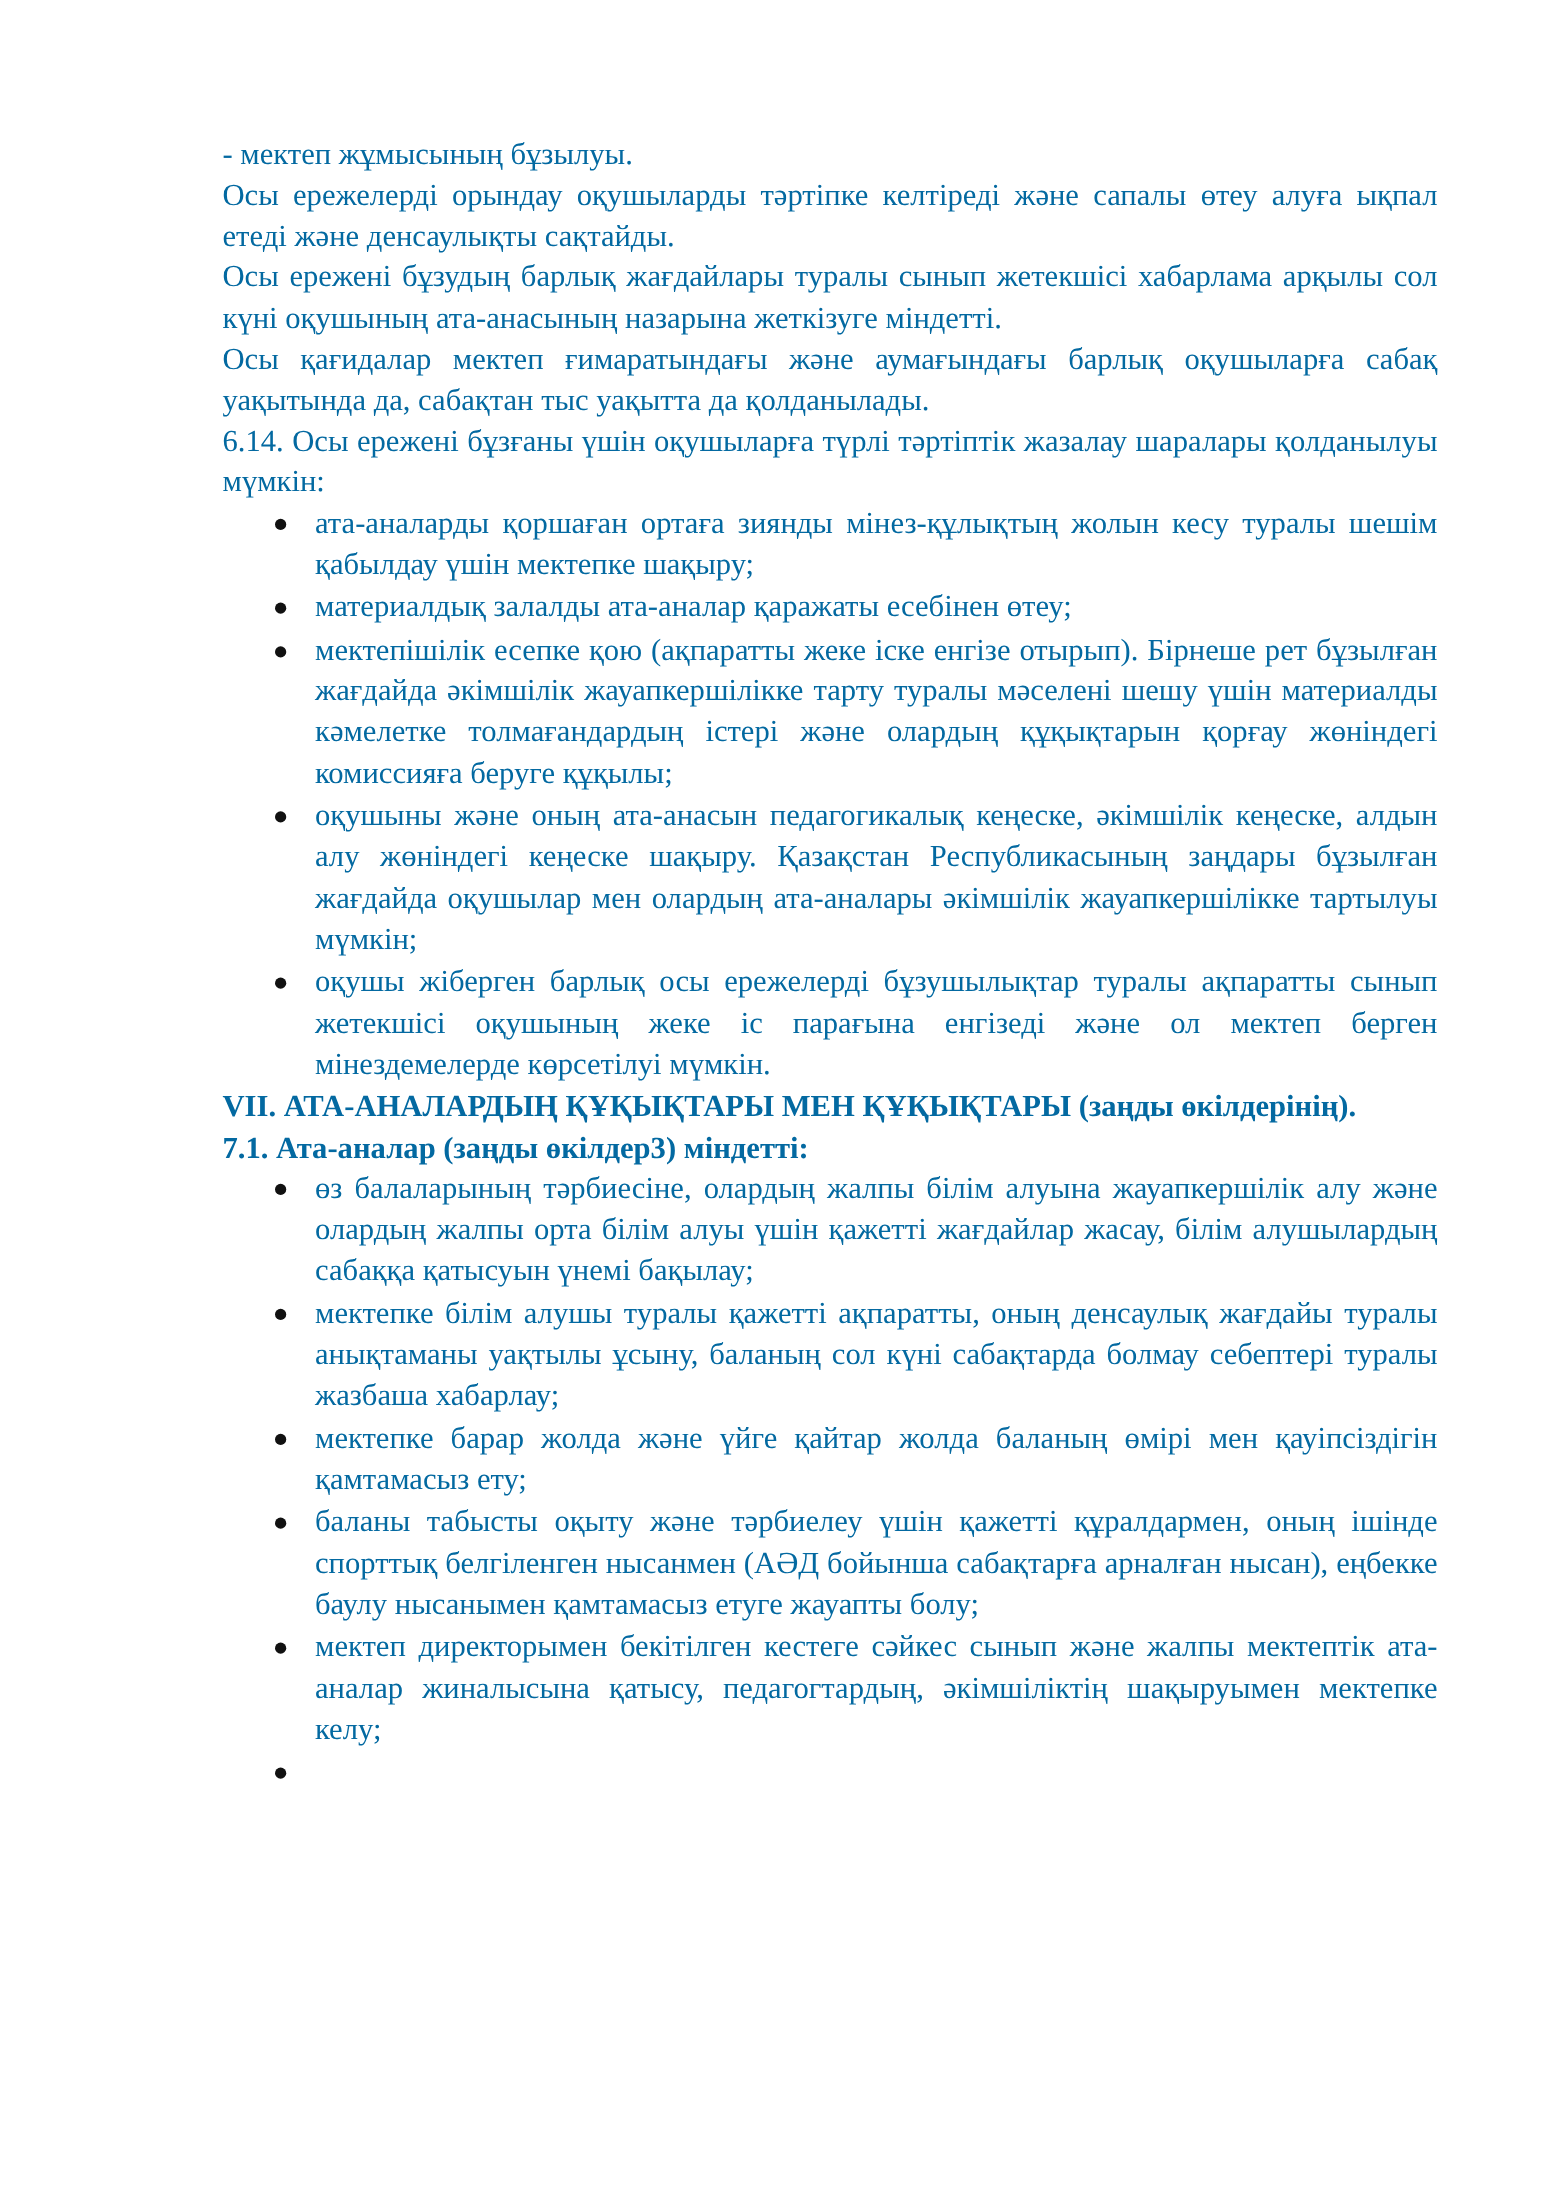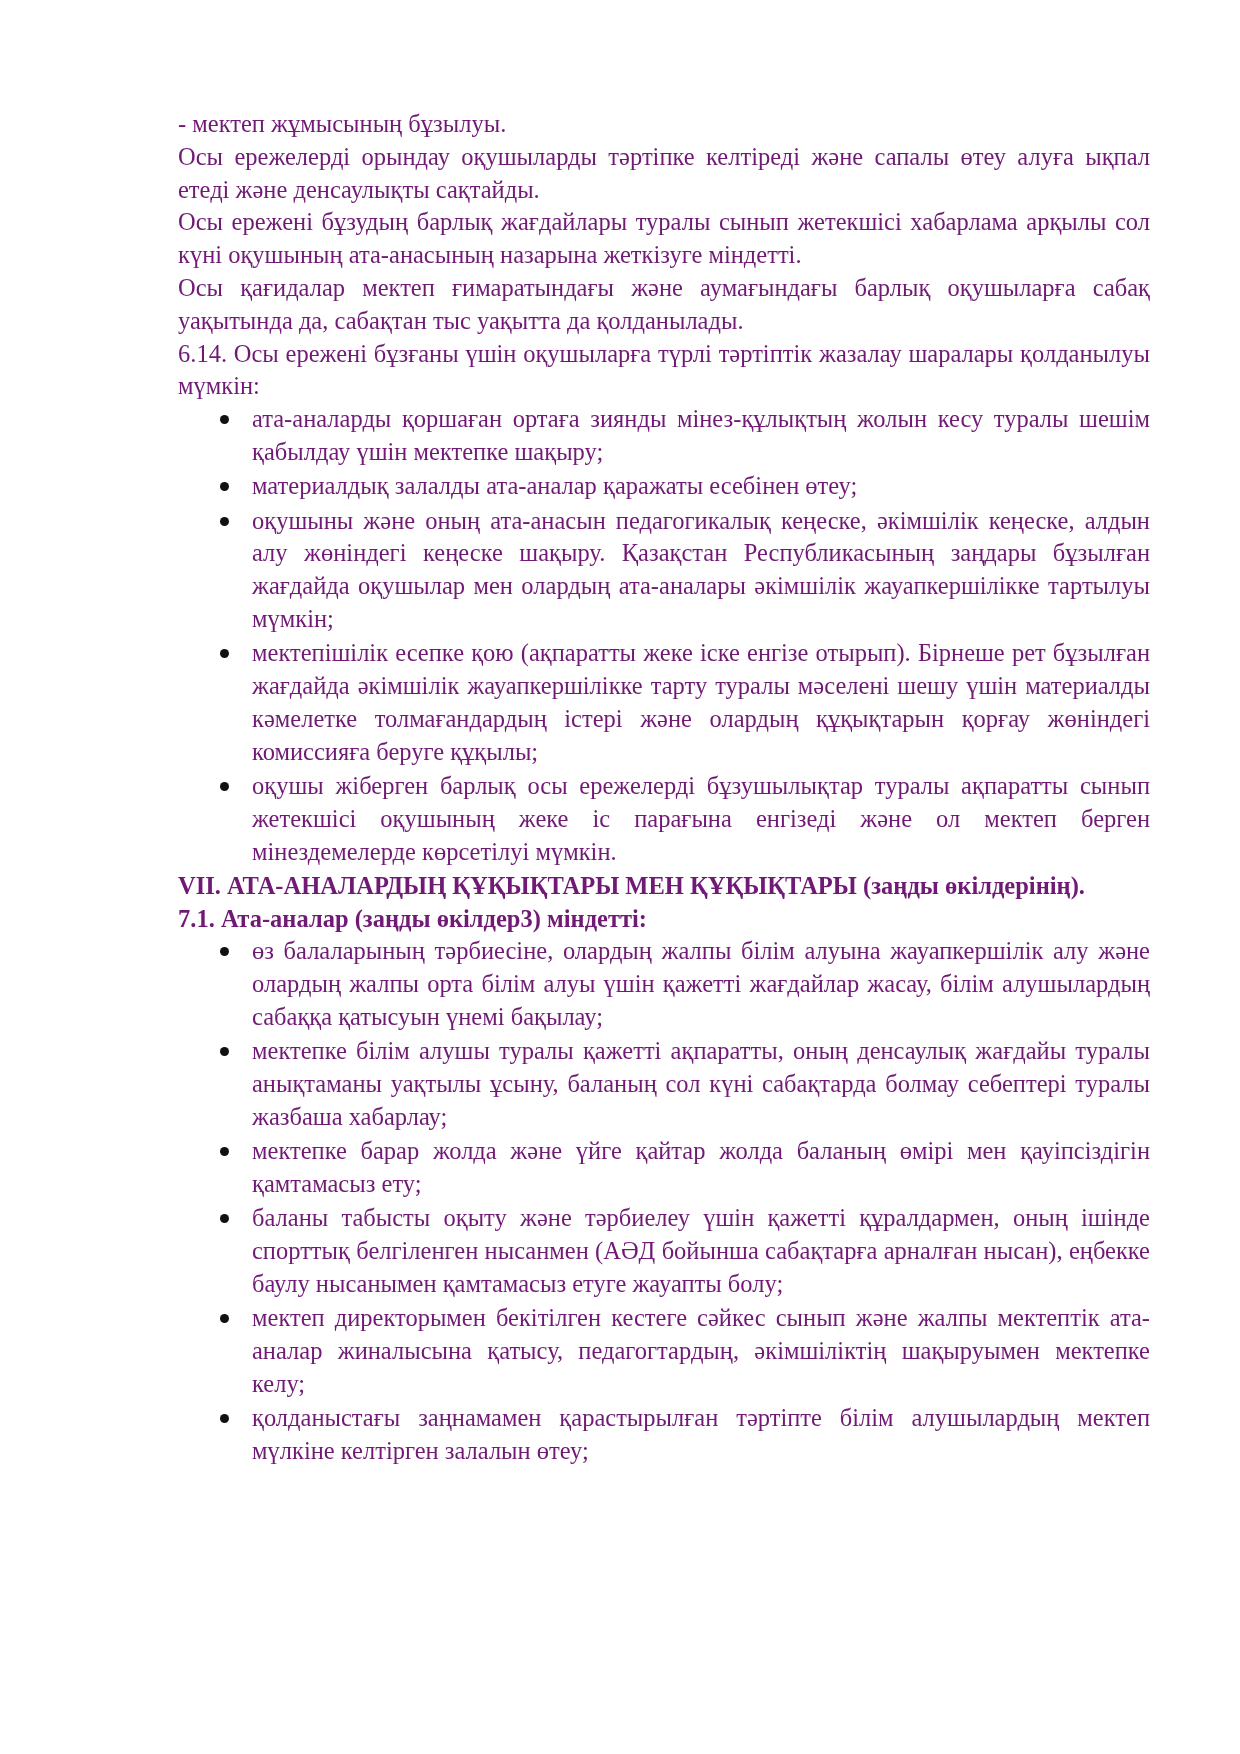--- a/index.html
+++ b/index.html
@@ -14,21 +14,21 @@
       overflow: hidden;
     }
     .page {
       position: absolute;
       left: 178px;
       top: 108px;
       width: 972px;
       font-family: "Liberation Serif", "DejaVu Serif", serif;
       font-size: 24.5px;
       line-height: 32.8px;
-      color: #701a75;
+      color: #0369a1;
     }
     .para {
       margin: 0;
       text-align: justify;
       text-align-last: left;
     }
     .heading {
       margin: 0;
       font-weight: bold;
       text-align: justify;
@@ -71,25 +71,25 @@
     <li>
       <span class="bullet"></span>
       <span>ата-аналарды қоршаған ортаға зиянды мінез-құлықтың жолын кесу туралы шешім қабылдау үшін мектепке шақыру;</span>
     </li>
     <li>
       <span class="bullet"></span>
       <span>материалдық залалды ата-аналар қаражаты есебінен өтеу;</span>
     </li>
     <li>
       <span class="bullet"></span>
-      <span>оқушыны және оның ата-анасын педагогикалық кеңеске, әкімшілік кеңеске, алдын алу жөніндегі кеңеске шақыру. Қазақстан Республикасының заңдары бұзылған жағдайда оқушылар мен олардың ата-аналары әкімшілік жауапкершілікке тартылуы мүмкін;</span>
+      <span>мектепішілік есепке қою (ақпаратты жеке іске енгізе отырып). Бірнеше рет бұзылған жағдайда әкімшілік жауапкершілікке тарту туралы мәселені шешу үшін материалды кәмелетке толмағандардың істері және олардың құқықтарын қорғау жөніндегі комиссияға беруге құқылы;</span>
     </li>
     <li>
       <span class="bullet"></span>
-      <span>мектепішілік есепке қою (ақпаратты жеке іске енгізе отырып). Бірнеше рет бұзылған жағдайда әкімшілік жауапкершілікке тарту туралы мәселені шешу үшін материалды кәмелетке толмағандардың істері және олардың құқықтарын қорғау жөніндегі комиссияға беруге құқылы;</span>
+      <span>оқушыны және оның ата-анасын педагогикалық кеңеске, әкімшілік кеңеске, алдын алу жөніндегі кеңеске шақыру. Қазақстан Республикасының заңдары бұзылған жағдайда оқушылар мен олардың ата-аналары әкімшілік жауапкершілікке тартылуы мүмкін;</span>
     </li>
     <li>
       <span class="bullet"></span>
       <span>оқушы жіберген барлық осы ережелерді бұзушылықтар туралы ақпаратты сынып жетекшісі оқушының жеке іс парағына енгізеді және ол мектеп берген мінездемелерде көрсетілуі мүмкін.</span>
     </li>
   </ul>
 
   <p class="heading">VII. АТА-АНАЛАРДЫҢ ҚҰҚЫҚТАРЫ МЕН ҚҰҚЫҚТАРЫ (заңды өкілдерінің).</p>
   <p class="heading">7.1. Ата-аналар (заңды өкілдер3) міндетті:</p>
 
@@ -109,17 +109,16 @@
     <li>
       <span class="bullet"></span>
       <span>баланы табысты оқыту және тәрбиелеу үшін қажетті құралдармен, оның ішінде спорттық белгіленген нысанмен (АӘД бойынша сабақтарға арналған нысан), еңбекке баулу нысанымен қамтамасыз етуге жауапты болу;</span>
     </li>
     <li>
       <span class="bullet"></span>
       <span>мектеп директорымен бекітілген кестеге сәйкес сынып және жалпы мектептік ата-аналар жиналысына қатысу, педагогтардың, әкімшіліктің шақыруымен мектепке келу;</span>
     </li>
     <li>
       <span class="bullet"></span>
-      <span>қолданыстағы заңнамамен қарастырылған тәртіпте білім алушылардың мектеп мүлкіне келтірген залалын өтеу;</span>
     </li>
   </ul>
 
 </div>
 
 </body></html>

